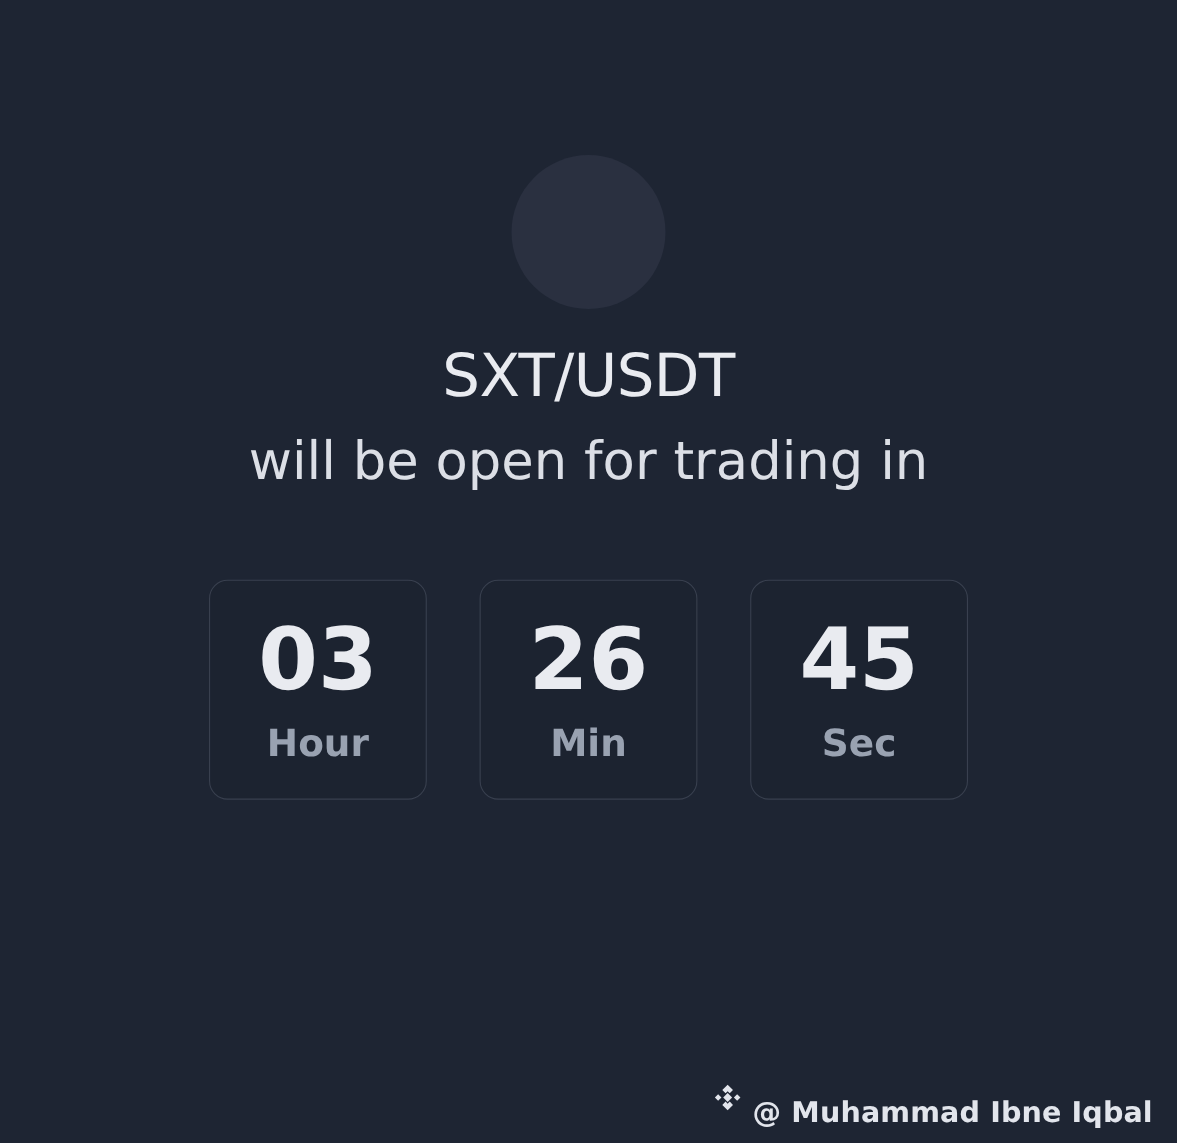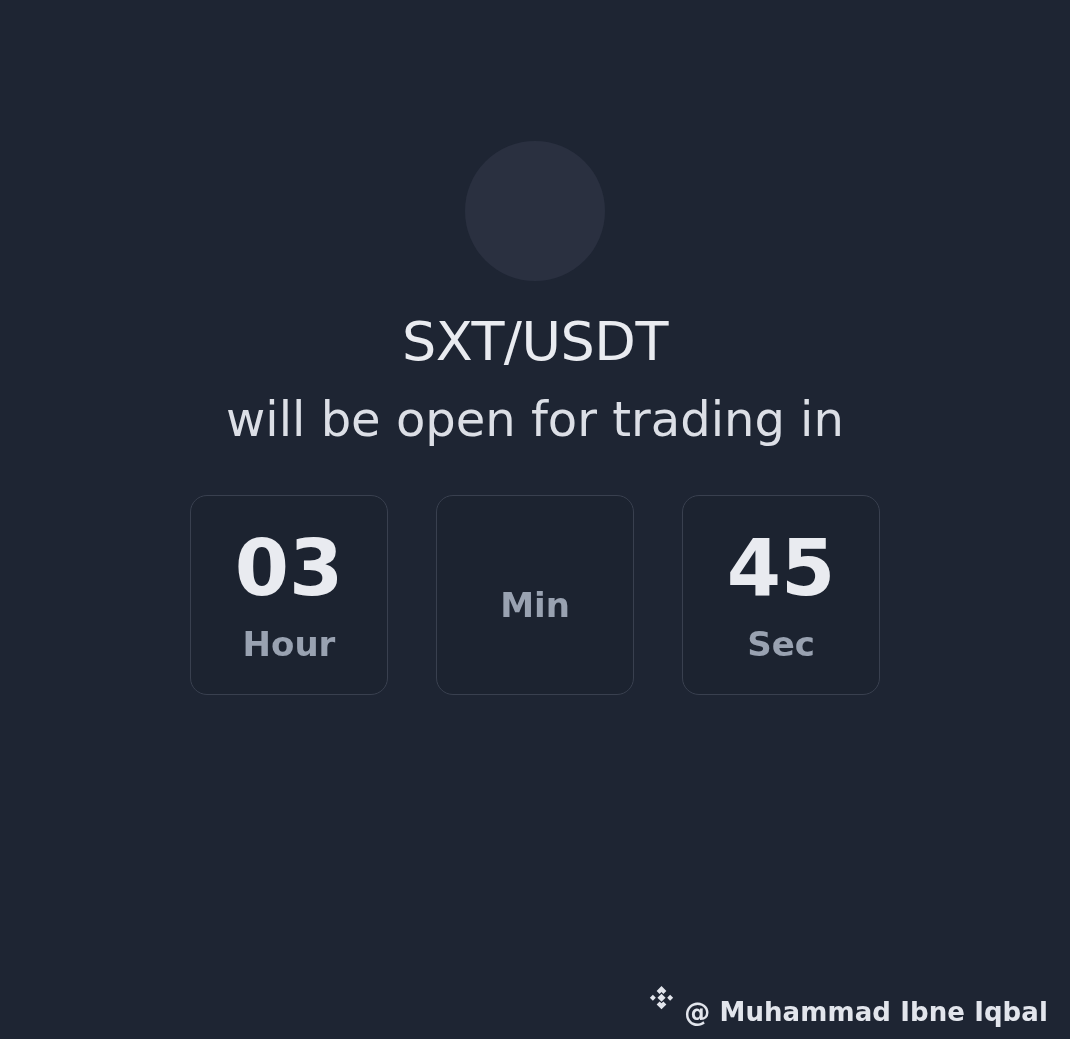--- a/index.html
+++ b/index.html
@@ -70,20 +70,21 @@
     width: 198px;
     height: 200px;
     box-sizing: border-box;
     border: 1px solid #39404f;
     border-radius: 17px;
     background: #1c2330;
     display: flex;
     flex-direction: column;
     align-items: center;
     justify-content: center;
+    margin-top: 32px;
   }
   .cd-value {
     font-size: 78px;
     font-weight: 800;
     color: #e9ebf0;
     line-height: 1;
     letter-spacing: 0px;
   }
   .cd-label {
     margin-top: 20px;
@@ -130,20 +131,21 @@
   <div class="subtitle">will be open for trading in</div>
 
   <div class="countdown">
 
     <div class="cd-box">
       <div class="cd-value">03</div>
       <div class="cd-label">Hour</div>
     </div>
 
     <div class="cd-box">
+      <div class="cd-value">26</div>
       <div class="cd-label">Min</div>
     </div>
 
     <div class="cd-box">
       <div class="cd-value">45</div>
       <div class="cd-label">Sec</div>
     </div>
 
   </div>
 

